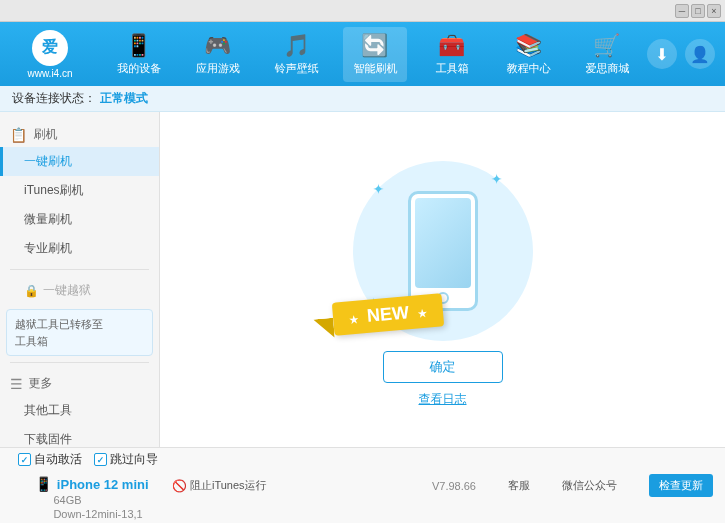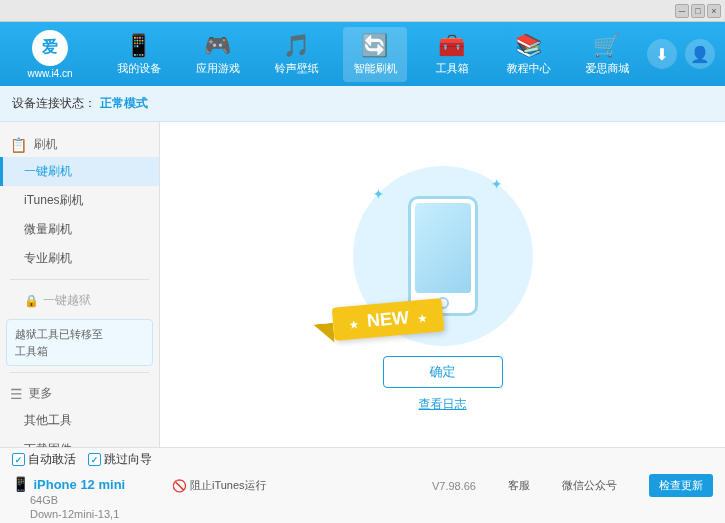--- a/index.html
+++ b/index.html
@@ -67,21 +67,21 @@
     .header-icon-btn {
       width: 30px; height: 30px;
       border-radius: 50%;
       background: rgba(255,255,255,0.2);
       display: flex; align-items: center; justify-content: center;
       color: #fff; font-size: 16px; cursor: pointer;
     }
 
     
     .status-bar {
-      height: 36px;
+      height: 26px;
       background: #e8f4fc;
       display: flex; align-items: center;
       padding: 0 12px;
       border-bottom: 1px solid #d0e8f5;
       font-size: 12px; color: #555;
     }
     .status-label { color: #333; }
     .status-value { color: #1a9de0; font-weight: bold; margin-left: 4px; }
 
     
@@ -240,20 +240,21 @@
       height: 76px;
       background: #f8f8f8;
       border-top: 1px solid #e0e0e0;
       display: flex; align-items: center;
       padding: 0 12px;
     }
     .bottom-left {
       width: 160px;
       display: flex; flex-direction: column;
       gap: 4px;
+      align-items: center;
     }
     .checkbox-row {
       display: flex; align-items: center; gap: 4px;
     }
     .checkbox-item {
       display: flex; align-items: center; gap: 3px;
       cursor: pointer;
       margin-right: 8px;
     }
     .checkbox {

